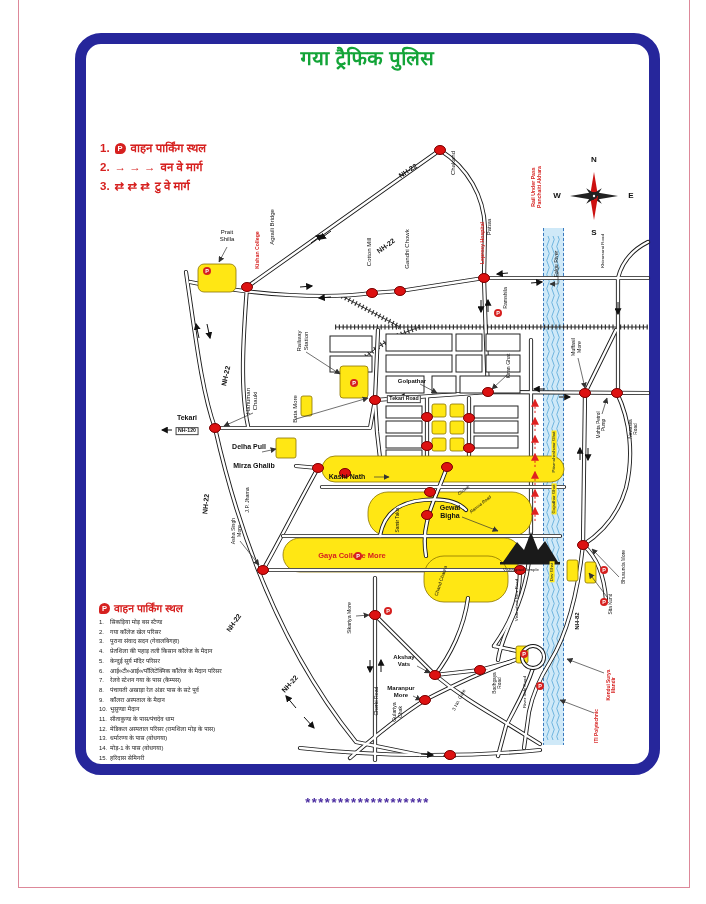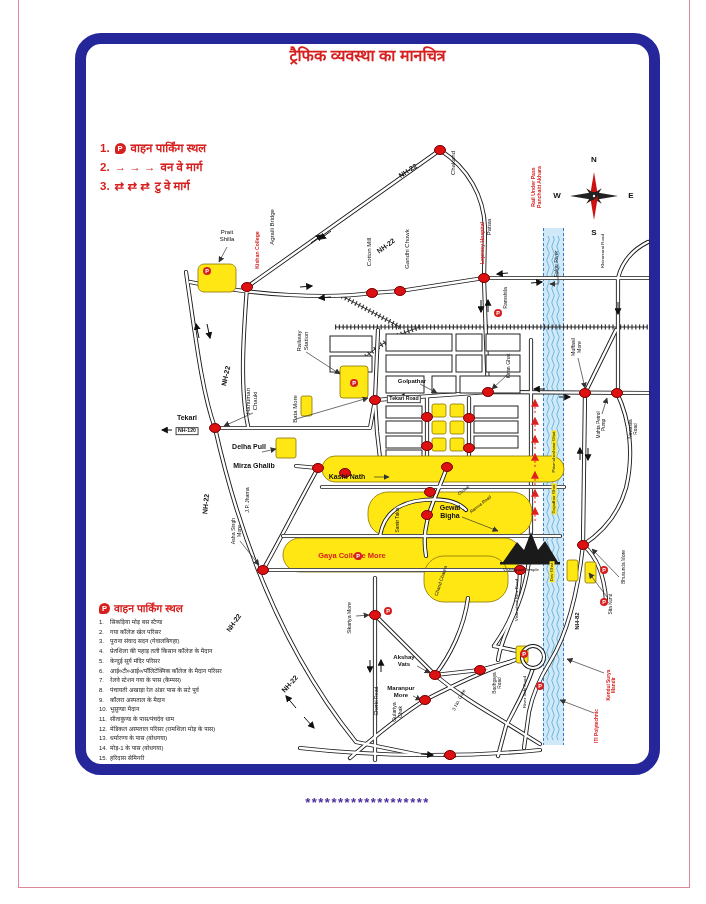--- a/index.html
+++ b/index.html
@@ -374,21 +374,21 @@
     <span class="pin mappin" style="left: 498px; top: 313px;">P</span>
     <span class="pin mappin" style="left: 358px; top: 556px;">P</span>
     <span class="pin mappin" style="left: 388px; top: 611px;">P</span>
     <span class="pin mappin" style="left: 604px; top: 570px;">P</span>
     <span class="pin mappin" style="left: 604px; top: 602px;">P</span>
     <span class="pin mappin" style="left: 524px; top: 654px;">P</span>
     <span class="pin mappin" style="left: 540px; top: 686px;">P</span>
   </div>
 
 <div class="titles">
-  <div class="t3">ट्रैफिक व्यवस्था का मानचित्र</div>
+  <div class="t1">गया ट्रैफिक पुलिस</div>
 </div>
 
 <div class="legend">
   <div class="leg-row">
     <span>1.</span>
     <span class="pin">P</span>
     <span>वाहन पार्किंग स्थल</span>
   </div>
   <div class="leg-row">
     <span>2.</span>

